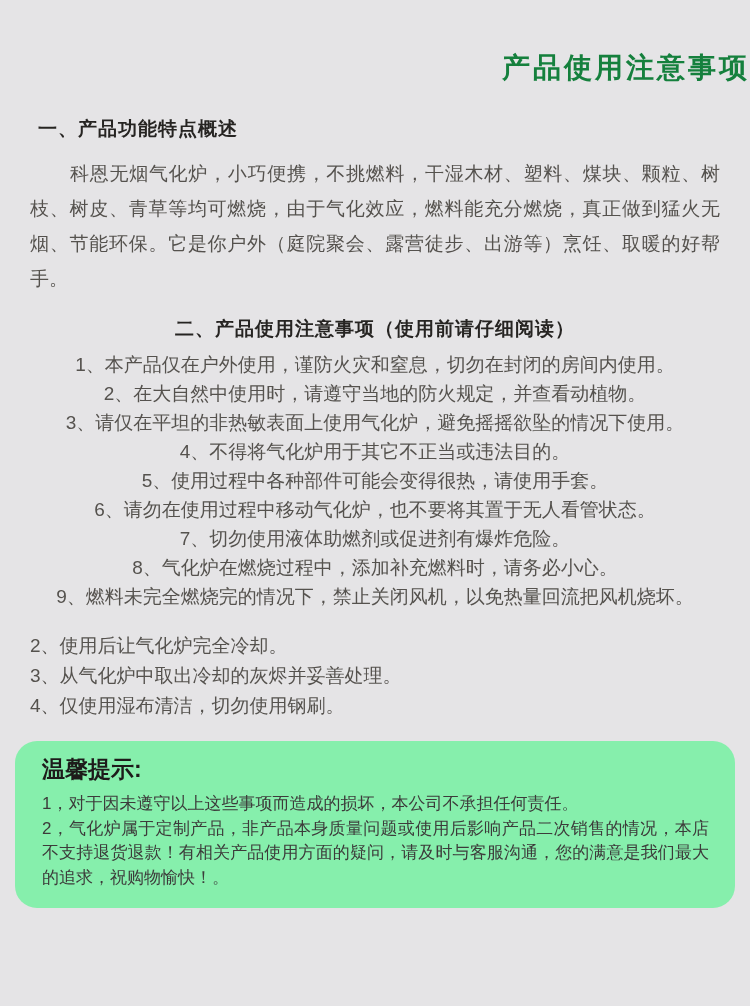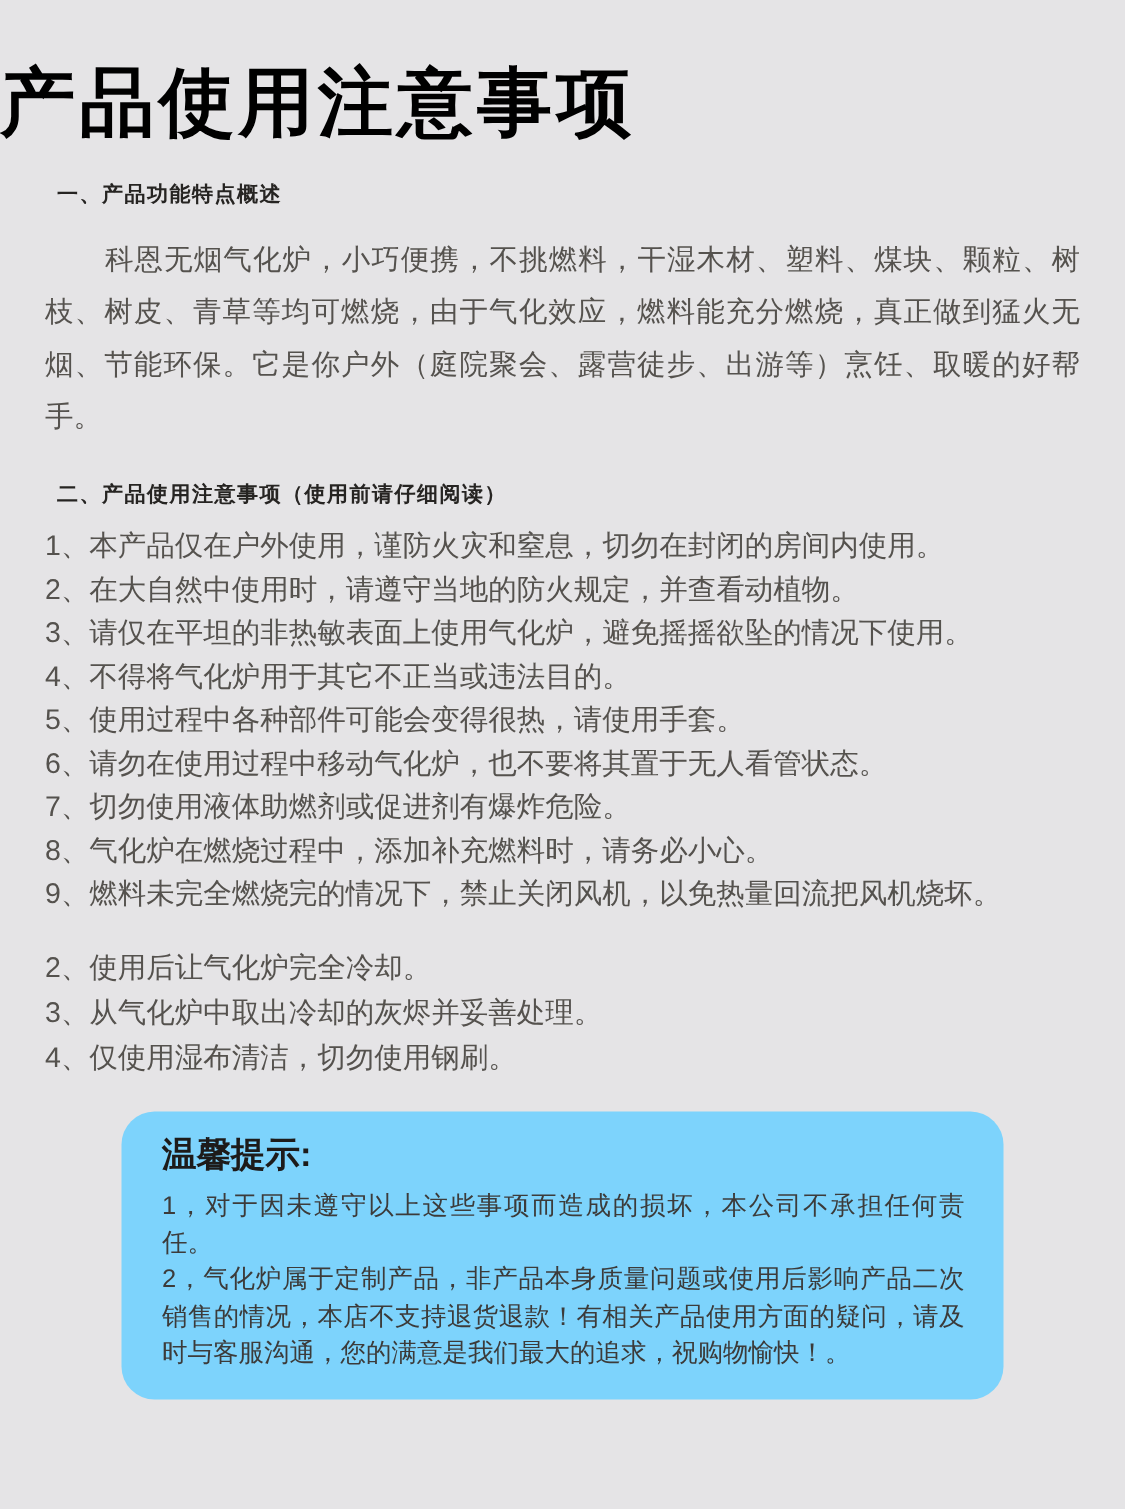--- a/index.html
+++ b/index.html
@@ -12,38 +12,38 @@
   }
   .page {
     width: 750px;
     height: 1006px;
     box-sizing: border-box;
     position: relative;
   }
   .title {
     margin: 0;
     padding: 48px 0 0 0;
-    text-align: left;
-    font-size: 50px;
+    text-align: right;
+    font-size: 28px;
     line-height: 40px;
     font-weight: 800;
     letter-spacing: 3px;
-    color: #000000;
+    color: #15803d;
   }
   .sec { margin: 0; }
   .sec-heading {
     margin: 0 38px 8px 38px;
-    font-size: 14px;
+    font-size: 19px;
     line-height: 26px;
     font-weight: 800;
     letter-spacing: 1px;
     color: #262422;
   }
   .sec-1 { margin-top: 28px; }
-  .sec-2 { margin-top: 20px; }
+  .sec-2 { margin-top: 20px; text-align: center; }
   .sec-3 { margin-top: 20px; }
   .para {
     margin: 14px 30px 0 30px;
     font-size: 19px;
     line-height: 35px;
     color: #55524e;
     text-indent: 40px;
     text-align: justify;
   }
   .items {
@@ -53,24 +53,24 @@
   }
   .items li {
     font-size: 19px;
     line-height: 29px;
     color: #55524e;
     white-space: nowrap;
   }
   .sec-3 .items li { line-height: 30px; }
   .tipbox {
     margin: 20px auto 0 auto;
-    width: 588px;
+    width: 720px;
     min-height: 157px;
     box-sizing: border-box;
-    background: #7dd3fc;
+    background: #86efac;
     border-radius: 22px;
     padding: 15px 26px 18px 27px;
   }
   .tip-heading {
     margin: 0 0 9px 0;
     font-size: 23px;
     line-height: 27px;
     font-weight: 800;
     color: #1d1b1a;
   }

